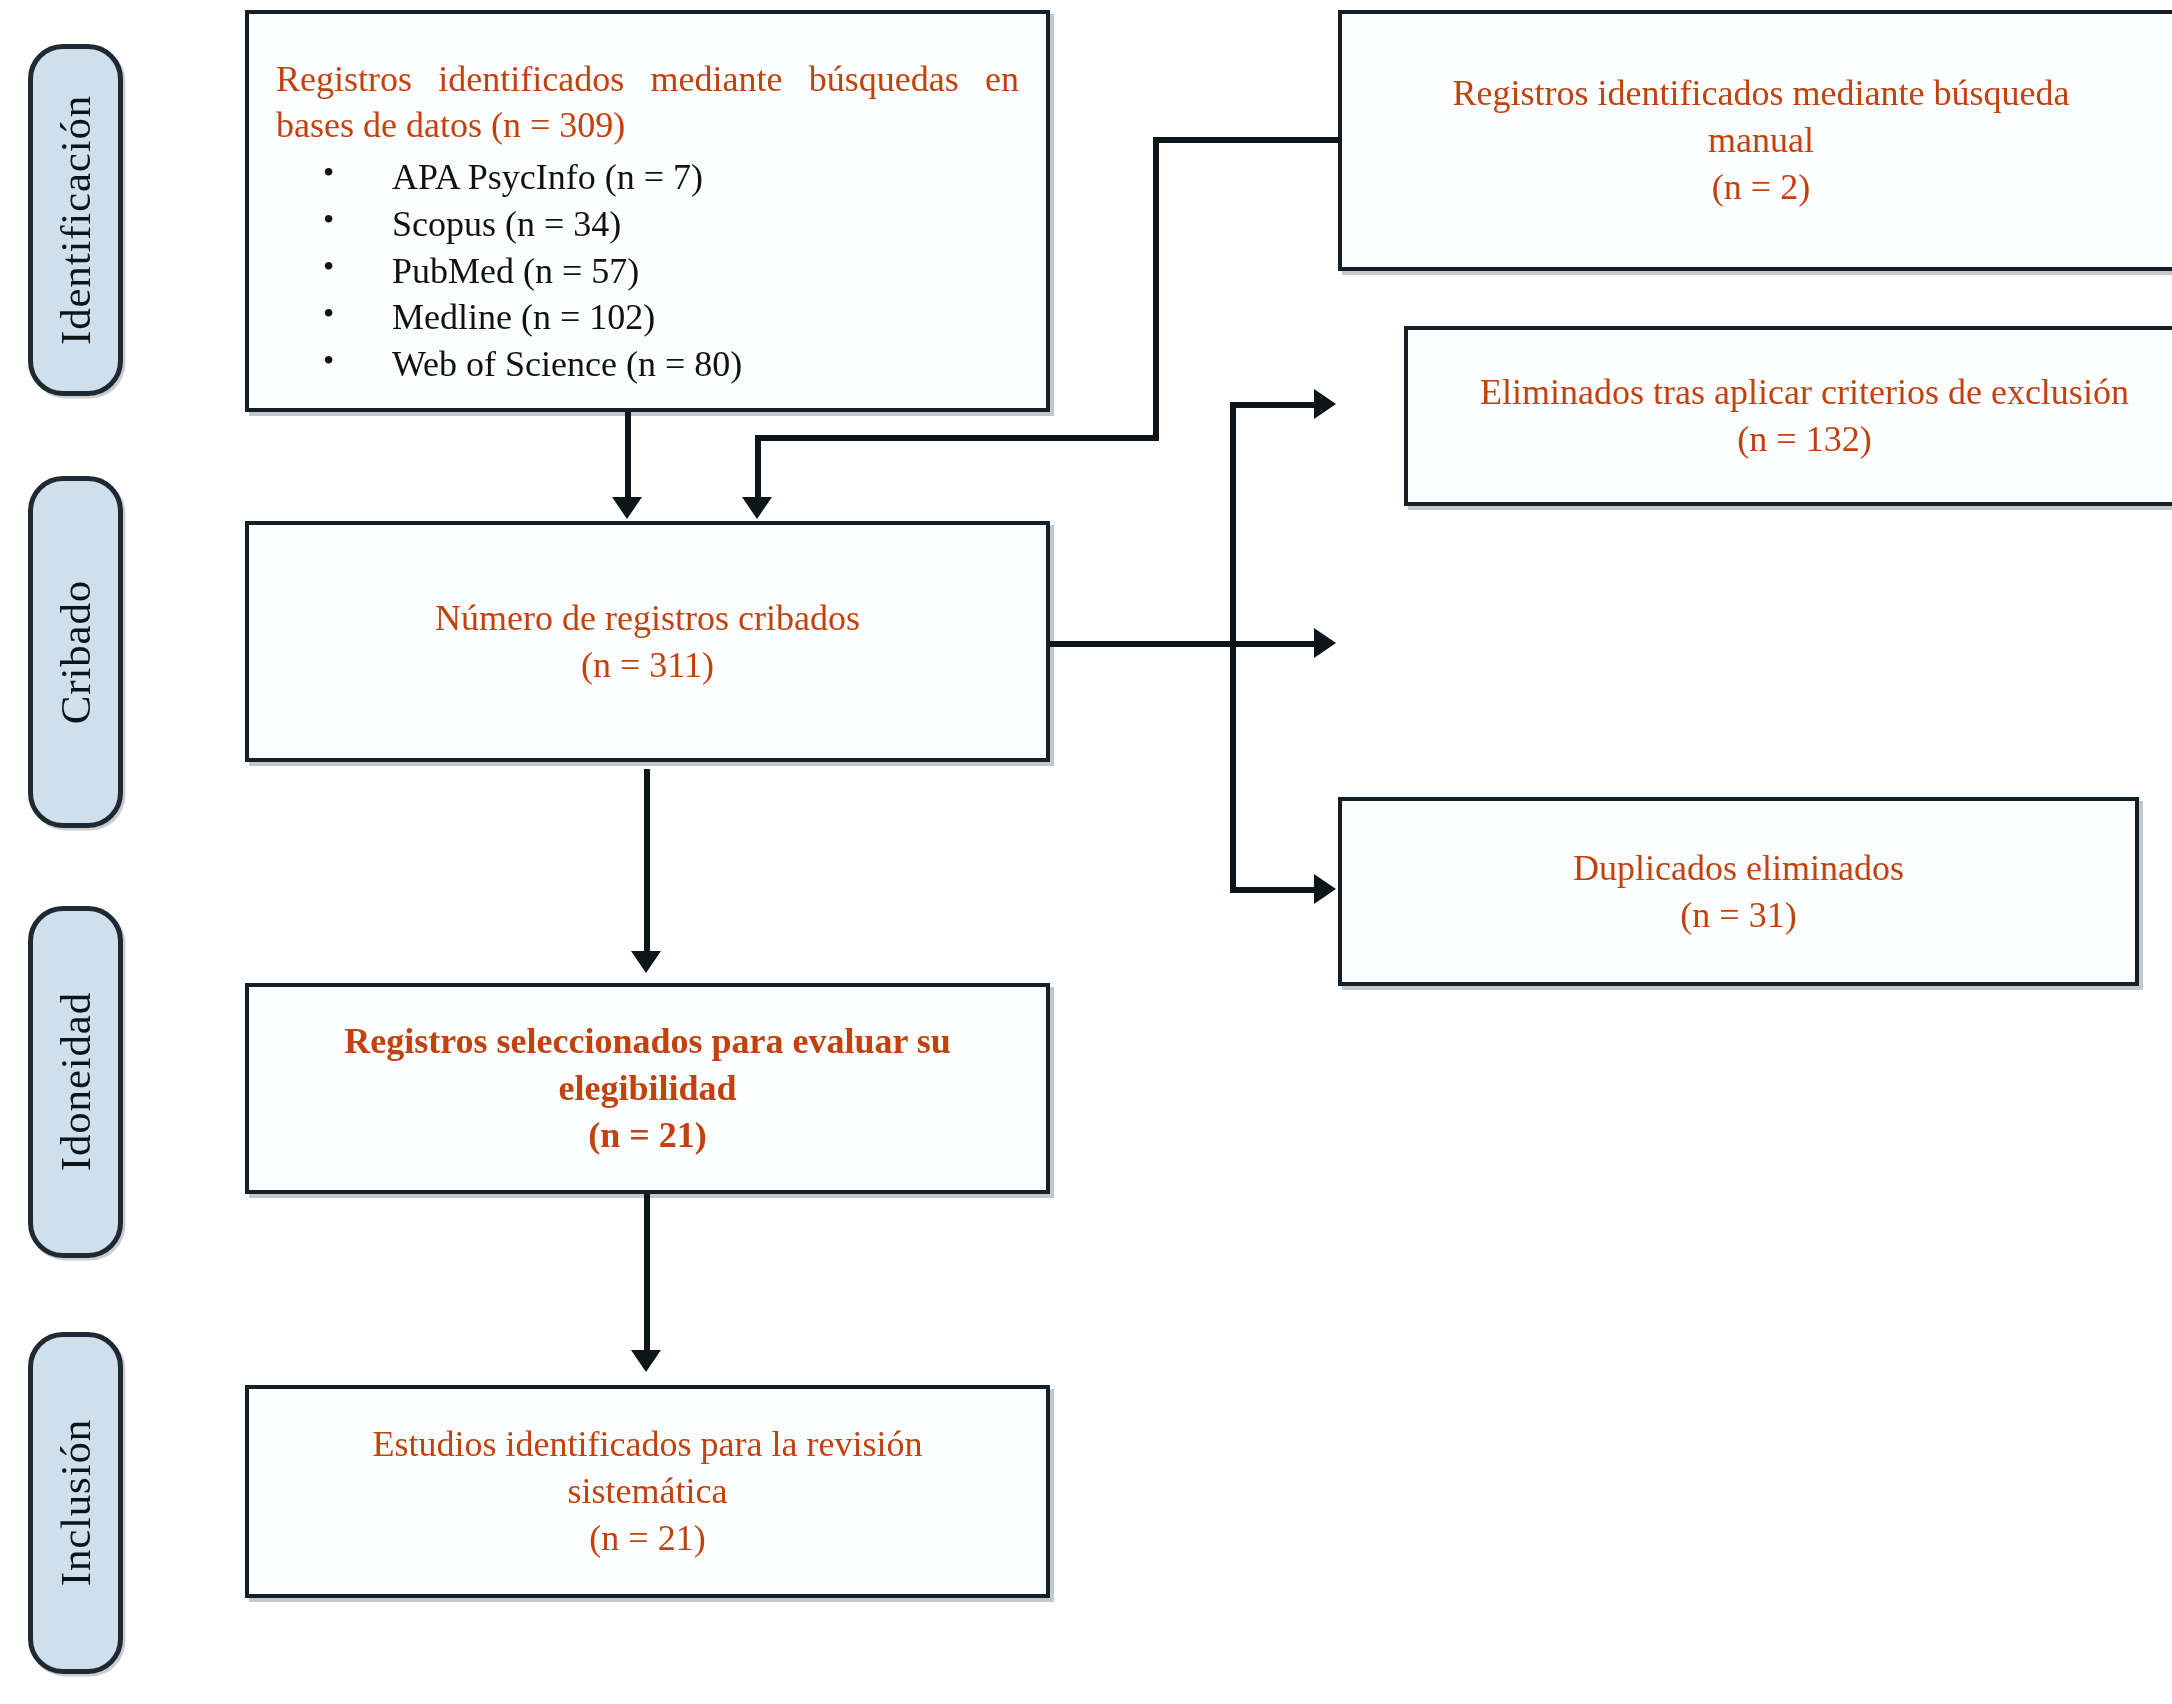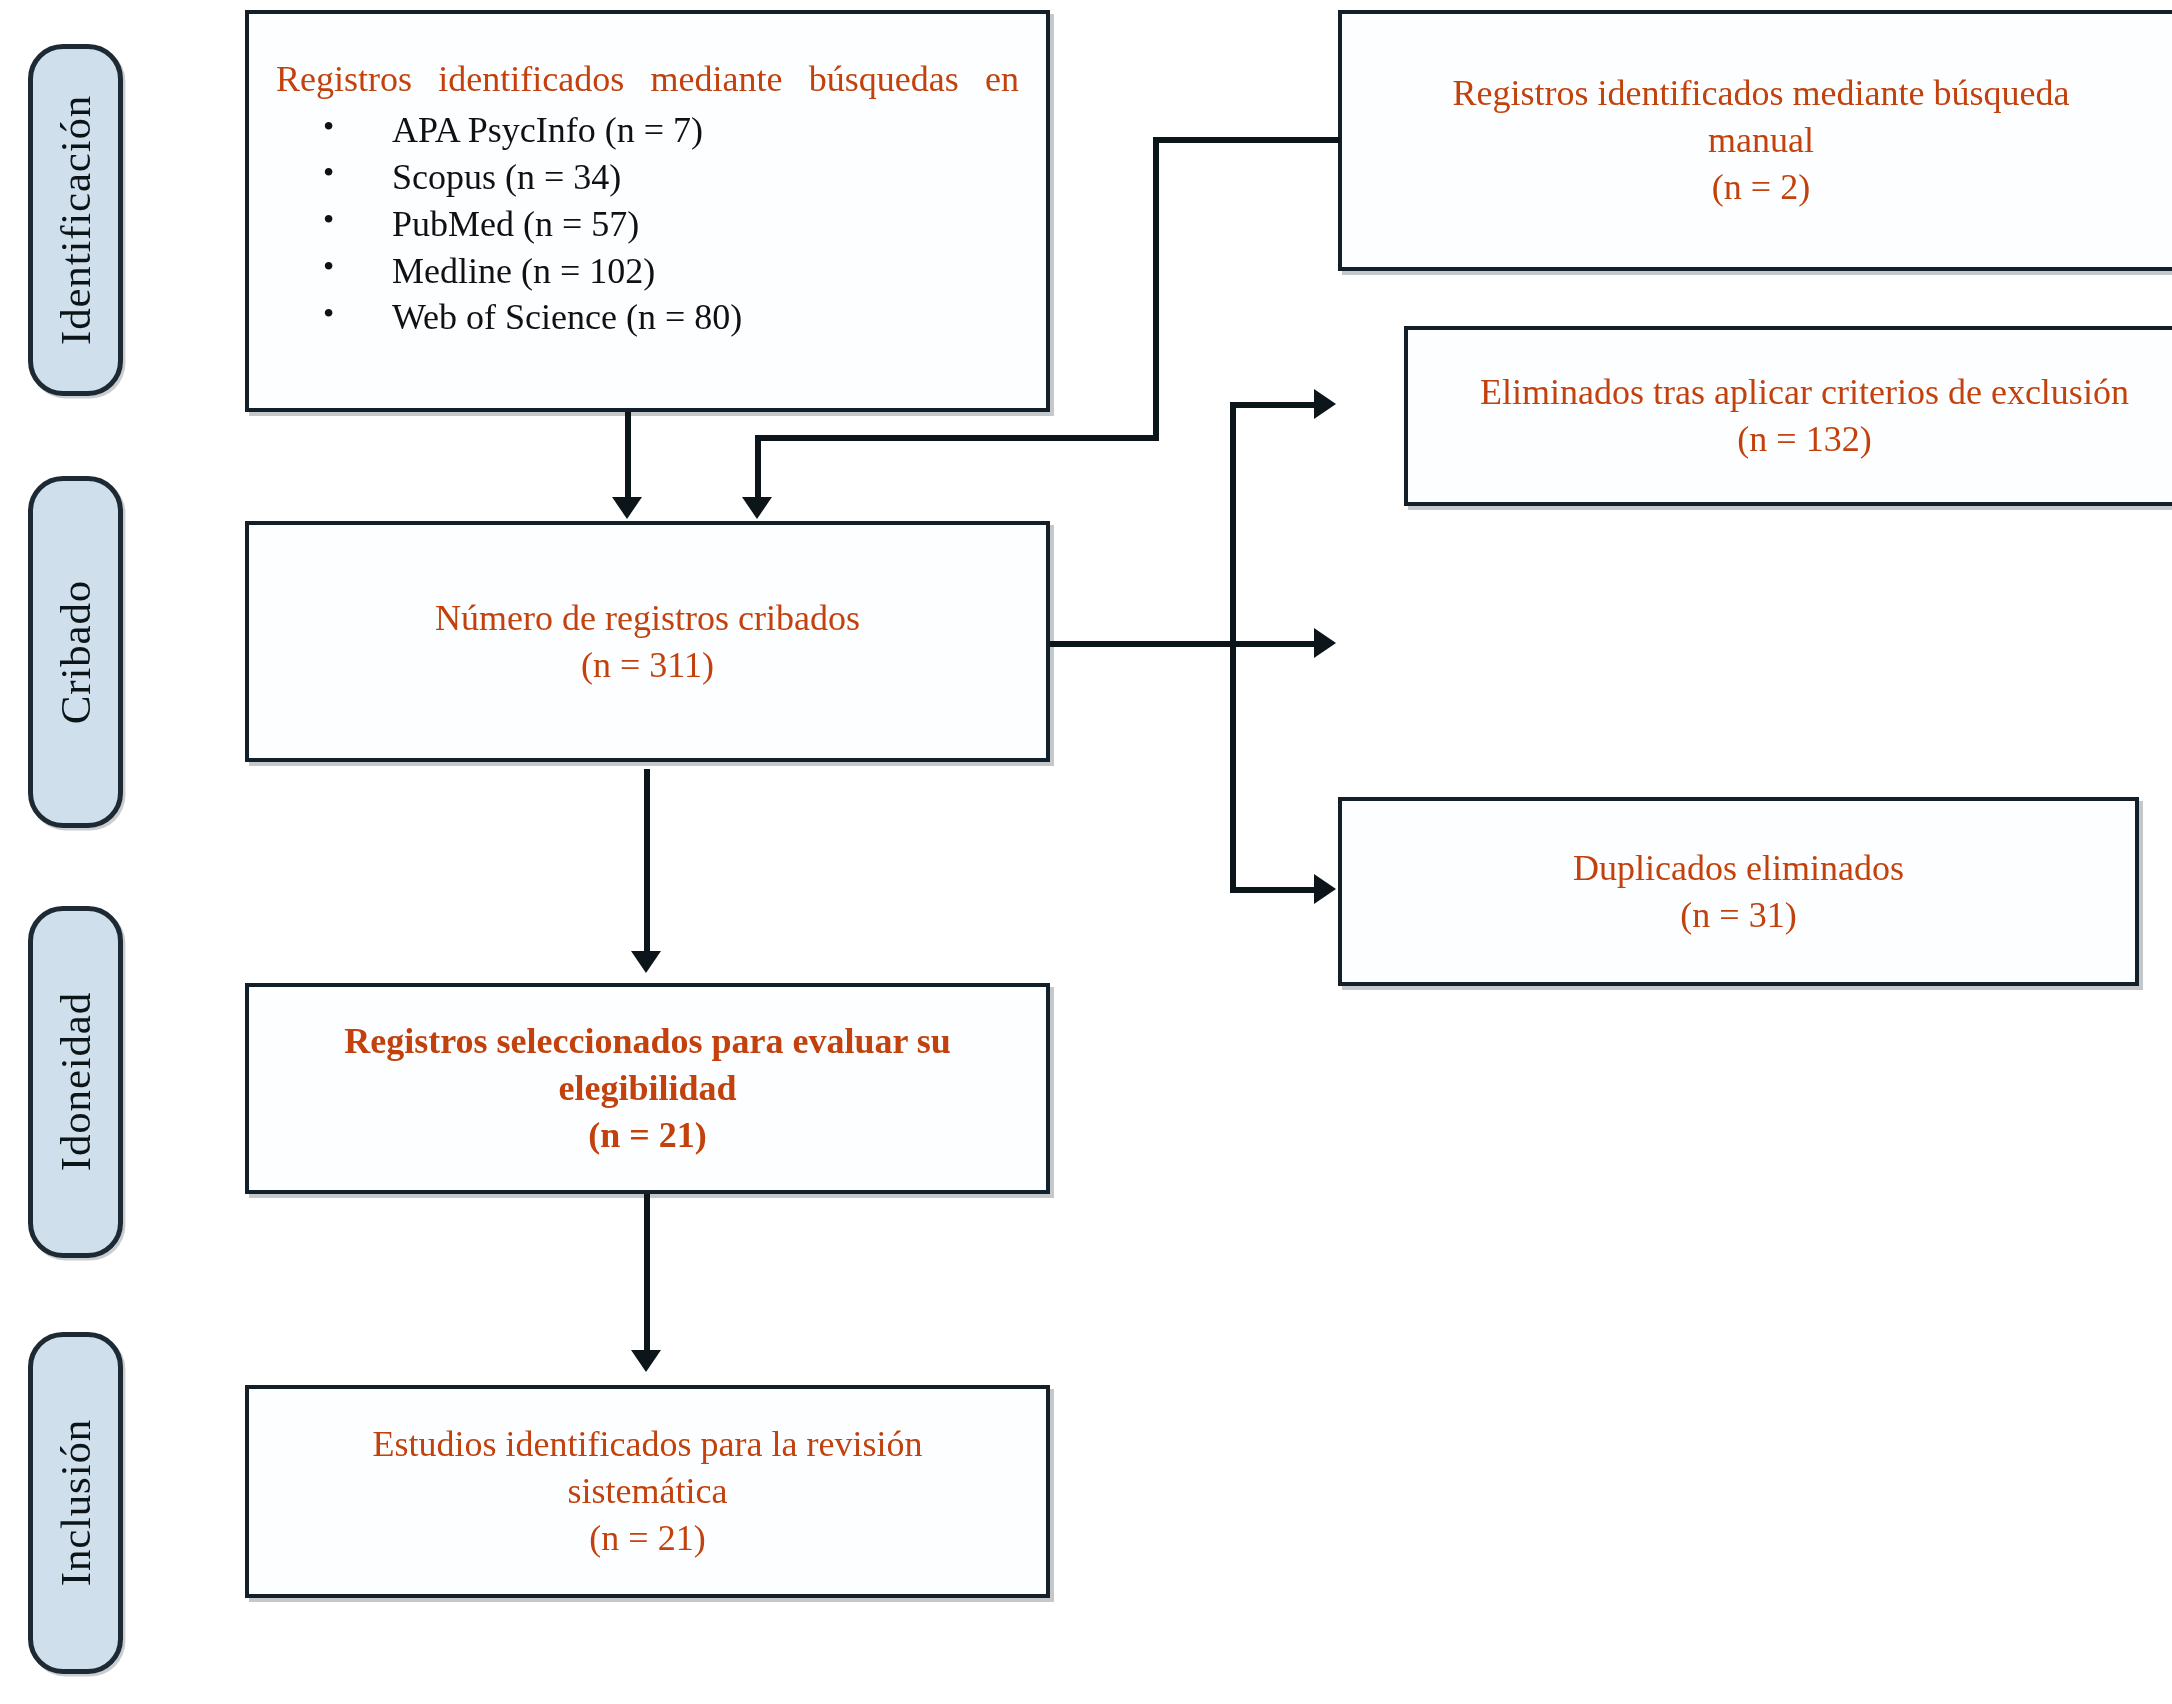--- a/index.html
+++ b/index.html
@@ -106,20 +106,21 @@
   <div class="stage" style="left:28px;top:906px;height:352px;">
     <span>Idoneidad</span>
   </div>
 
   <div class="stage" style="left:28px;top:1332px;height:342px;">
     <span>Inclusión</span>
   </div>
 
   <div class="box just" style="left:245px;top:9.7px;width:805px;height:402px;justify-content:flex-start;padding-top:42px;">
     <div class="txt">Registros identificados mediante búsquedas en</div>
+    <div class="txt" style="text-align-last:left;">bases de datos (n = 309)</div>
     <ul class="sources">
       <li>APA PsycInfo (n = 7)</li>
       <li>Scopus (n = 34)</li>
       <li>PubMed (n = 57)</li>
       <li>Medline (n = 102)</li>
       <li>Web of Science (n = 80)</li>
     </ul>
   </div>
 
   <div class="box center" style="left:1338px;top:9.7px;width:846px;height:261px;">

